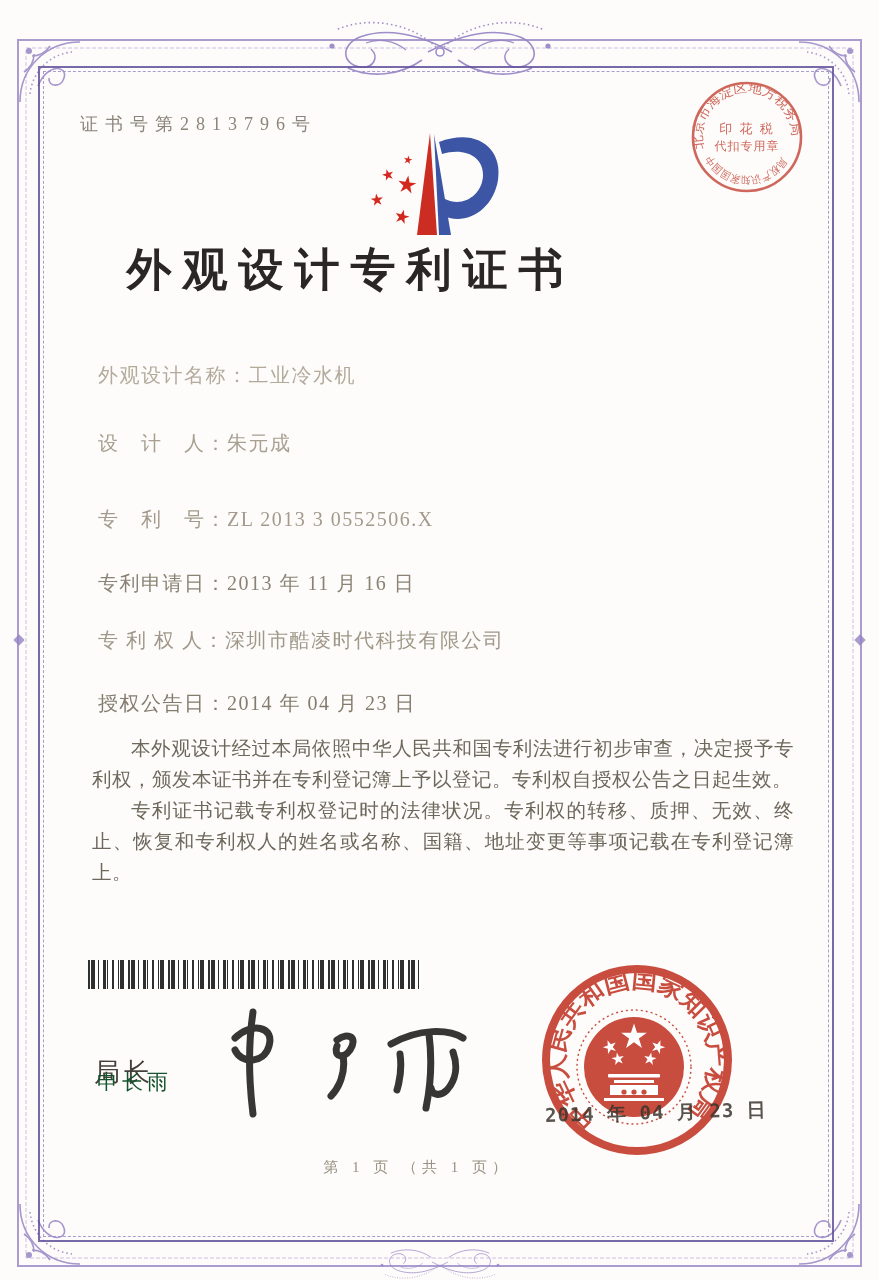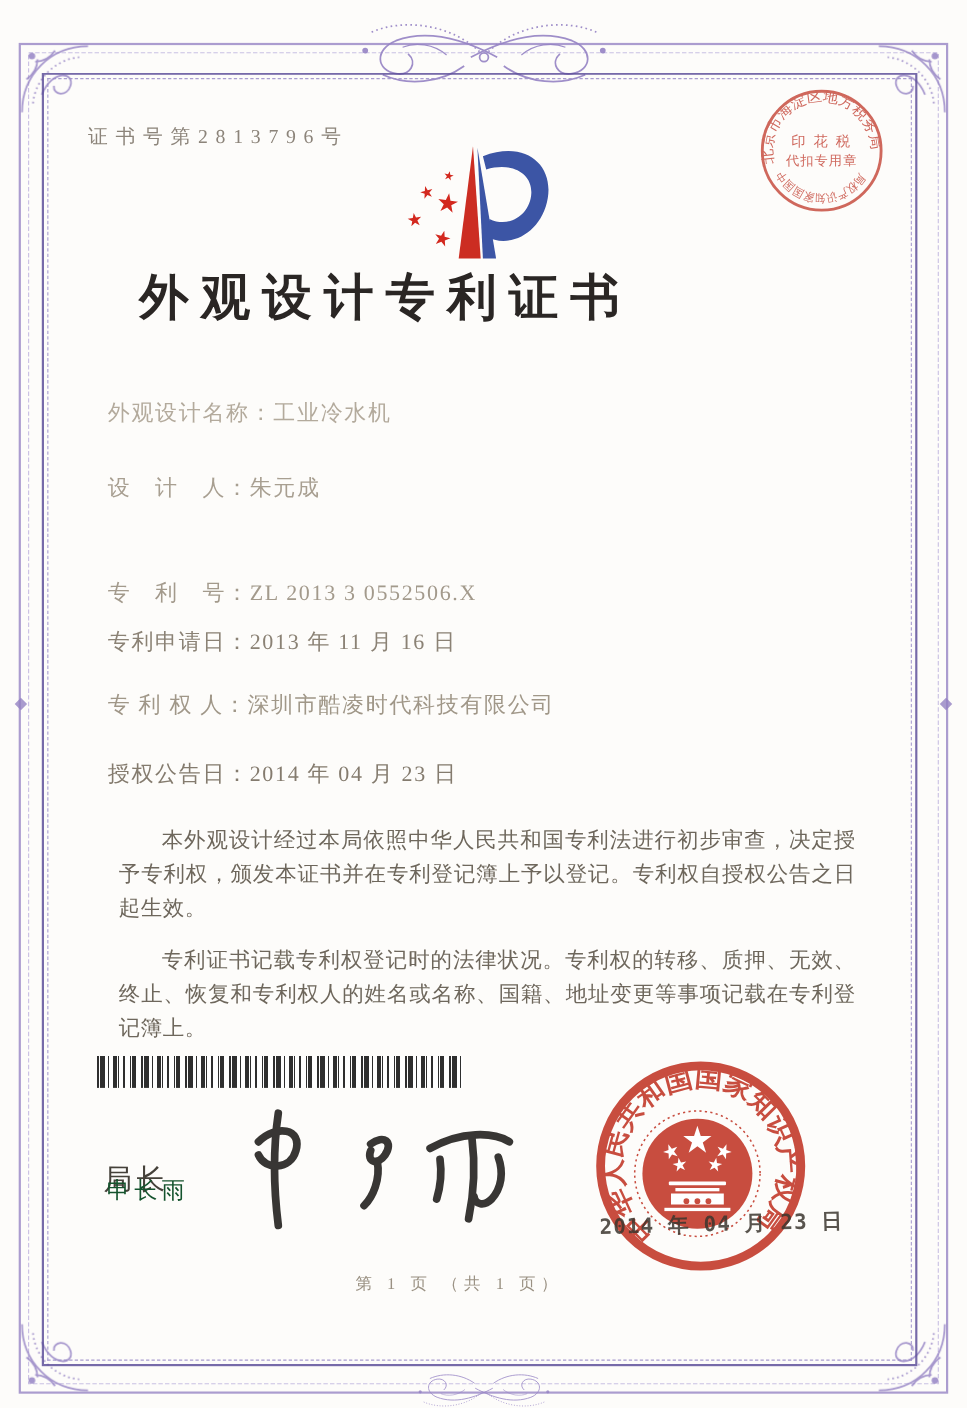--- a/index.html
+++ b/index.html
@@ -29,21 +29,21 @@
     left:0;top:240px;width:701px;text-align:center;
     font-size:45px;font-weight:700;color:#2a2624;letter-spacing:11px;
   }
   .field{left:98px;font-size:20px;letter-spacing:1.5px;white-space:nowrap;}
   .f1{color:#b3aa9c;} .f2{color:#a89f91;} .f3{color:#a39a8c;}
   .f4{color:#8b8275;} .f5{color:#a09788;} .f6{color:#847b6e;}
   .paras{
     left:92px;top:733px;width:702px;font-size:19.5px;line-height:31px;
     color:#6e675c;text-align:justify;letter-spacing:.5px;
   }
-  .paras p{margin:16px;text-indent:2em;}
+  .paras p{margin:0;text-indent:2em;}
   .barcode{
     left:88px;top:960px;width:333px;height:29px;opacity:.92;
     background:repeating-linear-gradient(90deg,
       #1d1d1d 0 2px,#fff 2px 3px,#1d1d1d 3px 7px,#fff 7px 10px,
       #1d1d1d 10px 11px,#fff 11px 15px,#1d1d1d 15px 18px,#fff 18px 19px,
       #1d1d1d 19px 20px,#fff 20px 24px,#1d1d1d 24px 26px,#fff 26px 30px,
       #1d1d1d 30px 31px,#fff 31px 32px,#1d1d1d 32px 36px,#fff 36px 40px);
   }
   .signer-title{left:94px;top:1028px;font-size:26px;color:#45413a;letter-spacing:4px;margin-top:27px;}
   .signer-name{left:97px;top:1068px;font-size:21px;color:#14532d;letter-spacing:4px;}
@@ -143,21 +143,21 @@
   <text x="61" y="57" text-anchor="middle" font-size="13" fill="#c5473a" letter-spacing="2">印 花 税</text>
   <text x="61" y="74" text-anchor="middle" font-size="12" fill="#c5473a" letter-spacing="1">代扣专用章</text>
 </svg>
 
 <div class="abs field f1" style="top:362px">
   <span>外观设计名称：</span><span>工业冷水机</span>
 </div>
 <div class="abs field f2" style="top:430px">
   <span>设　计　人：</span><span>朱元成</span>
 </div>
-<div class="abs field f3" style="top:525px">
+<div class="abs field f3" style="top:506px">
   <span>专　利　号：</span><span>ZL 2013 3 0552506.X</span>
 </div>
 <div class="abs field f4" style="top:570px">
   <span>专利申请日：</span><span>2013 年 11 月 16 日</span>
 </div>
 <div class="abs field f5" style="top:627px">
   <span>专 利 权 人：</span><span>深圳市酷凌时代科技有限公司</span>
 </div>
 <div class="abs field f6" style="top:690px">
   <span>授权公告日：</span><span>2014 年 04 月 23 日</span>

